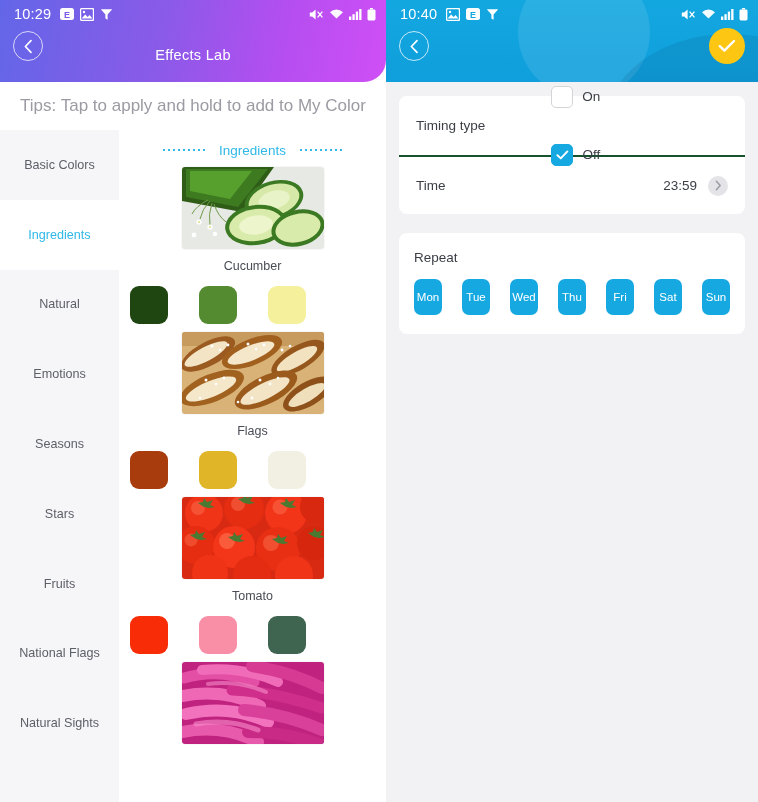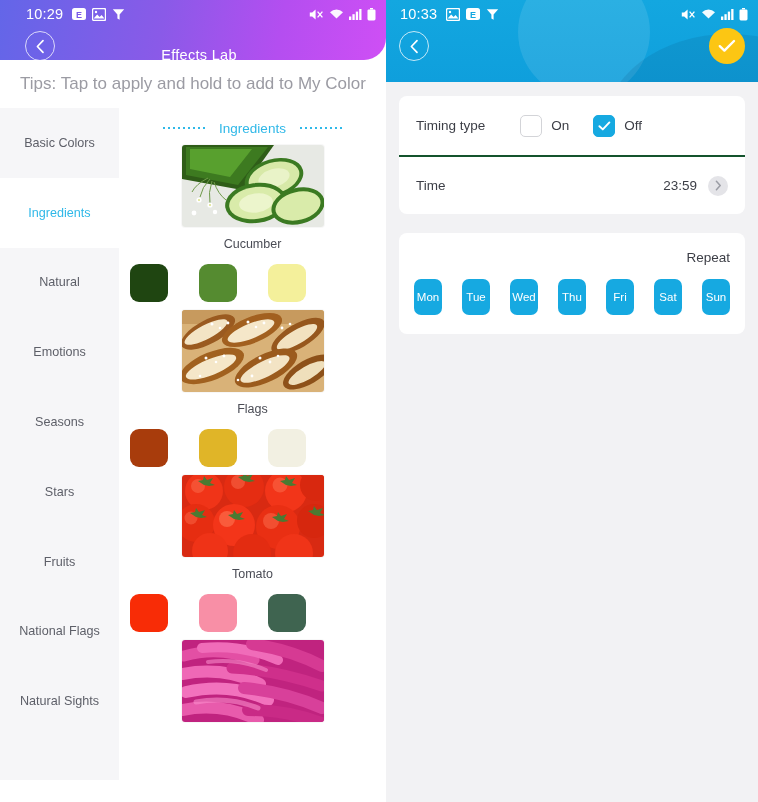--- a/index.html
+++ b/index.html
@@ -9,23 +9,23 @@
     background: #ffffff;
     overflow: hidden;
   }
   .screens { display: flex; width: 758px; height: 802px; }
 
   
   .screen-left { width: 386px; height: 802px; position: relative; background: #ffffff; overflow: hidden; }
 
   .hdr-left {
     position: relative;
-    height: 60px;
+    height: 82px;
     background: linear-gradient(100deg, #6366e8 0%, #8a5ae8 42%, #b44ef0 72%, #cf4ff5 100%);
-    border-bottom-left-radius: 0; border-bottom-right-radius: 22px; padding-left: 12px;
+    border-bottom-left-radius: 0; border-bottom-right-radius: 22px;
   }
   .statusbar {
     height: 28px; display: flex; align-items: center;
     padding: 0 10px 0 14px; color: #fff;
   }
   .sb-time { font-size: 14.5px; letter-spacing: .2px; font-weight: 400; }
   .sb-icons-left { display: flex; align-items: center; gap: 6px; margin-left: 9px; }
   .sb-right { margin-left: auto; display: flex; align-items: center; gap: 5px; }
 
   .ic { display: inline-block; line-height: 0; }
@@ -105,21 +105,21 @@
 
   .card {
     background: #fff; border-radius: 8px;
     margin: 14px 13px 0 13px;
   }
   .row {
     height: 59px; display: flex; align-items: center; padding: 0 17px;
   }
   .row + .row { border-top: 2px solid #14532d; }
   .row-label { font-size: 13.5px; color: #3c3e46; }
-  .opts { display: flex; align-items: center; margin-left: 35px; gap: 24px; }
+  .opts { display: flex; align-items: center; margin-left: 66px; gap: 36px; flex-direction: column; }
   .opt { display: flex; align-items: center; gap: 9px; cursor: pointer; }
   .cb {
     width: 22px; height: 22px; border-radius: 5px;
     border: 1.4px solid #d3d4d8; background: #fff;
     display: flex; align-items: center; justify-content: center;
   }
   .cb.checked { background: #16a9e1; border-color: #16a9e1; }
   .opt-label { font-size: 13.5px; color: #3c3e46; }
 
   .row-val { margin-left: auto; display: flex; align-items: center; gap: 11px; }
@@ -404,21 +404,21 @@
     </div>
   </div>
 
   <div class="screen-right">
 
     <div class="hdr-right">
       <div class="deco-circle" style="width:132px;height:132px;left:132px;top:-34px;"></div>
       <div class="deco-arc" style="width:250px;height:190px;left:218px;top:34px;"></div>
 
       <div class="statusbar" style="position:relative;z-index:3;">
-        <span class="sb-time">10:33</span>
+        <span class="sb-time">10:40</span>
         <span class="sb-icons-left">
           <span class="ic">
             <svg width="14" height="13" viewBox="0 0 14 13">
                 <rect x="0.5" y="0.5" width="13" height="12" rx="1.5" fill="none" stroke="#fff" stroke-width="1.4"></rect>
                 <circle cx="4" cy="4" r="1.2" fill="#fff"></circle>
                 <path d="M1.6 10.6 L5.2 6.4 L7.6 9 L9.6 7 L12.4 10.6 Z" fill="#fff"></path>
               </svg>
           </span>
           <span class="ic">
             <svg width="14" height="14" viewBox="0 0 14 14">
@@ -506,21 +506,21 @@
           <span class="val-text">23:59</span>
           <span class="chev">
             <svg width="7" height="11" viewBox="0 0 7 11">
                 <path d="M1.4 1.2 L5.2 5.5 L1.4 9.8" fill="none" stroke="#9a9ca4" stroke-width="1.5" stroke-linecap="round" stroke-linejoin="round"></path>
               </svg>
           </span>
         </span>
       </div>
     </div>
 
-    <div class="card card-repeat" style="margin-top:19px;text-align:right;">
+    <div class="card card-repeat" style="margin-top:19px;">
       <div class="repeat-title">Repeat</div>
       <div class="days">
         <div class="day">
             <span>Mon</span>
           </div>
         <div class="day">
             <span>Tue</span>
           </div>
         <div class="day">
             <span>Wed</span>

